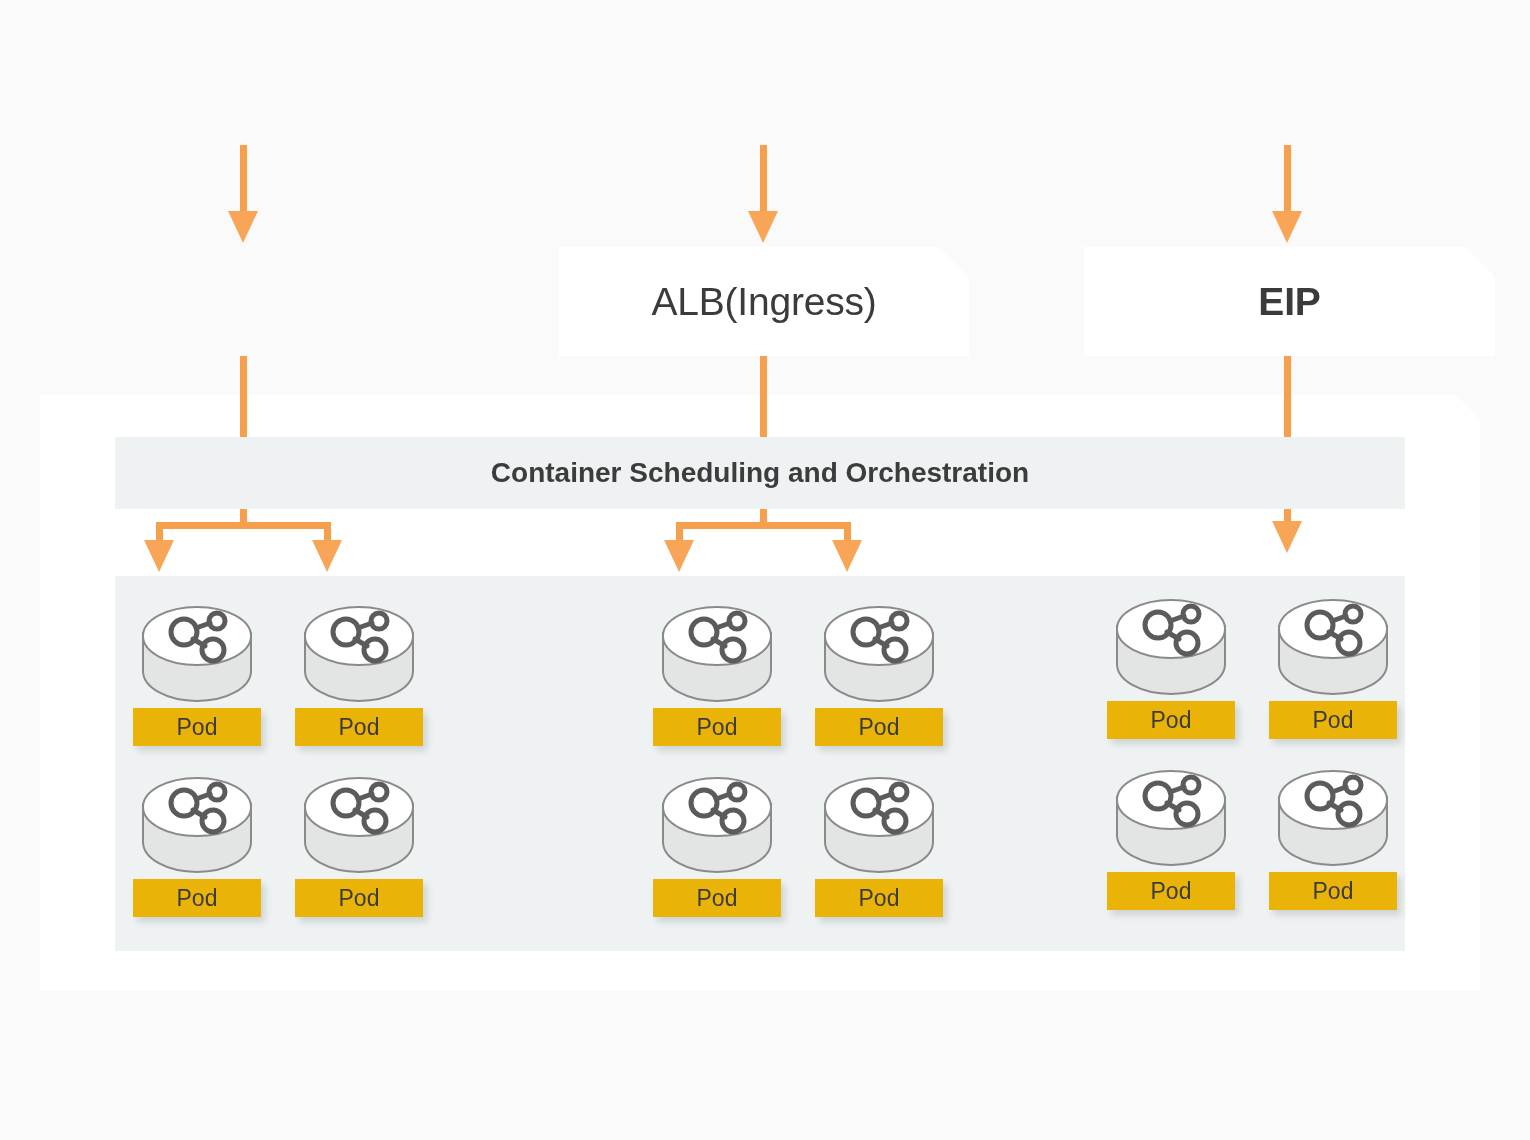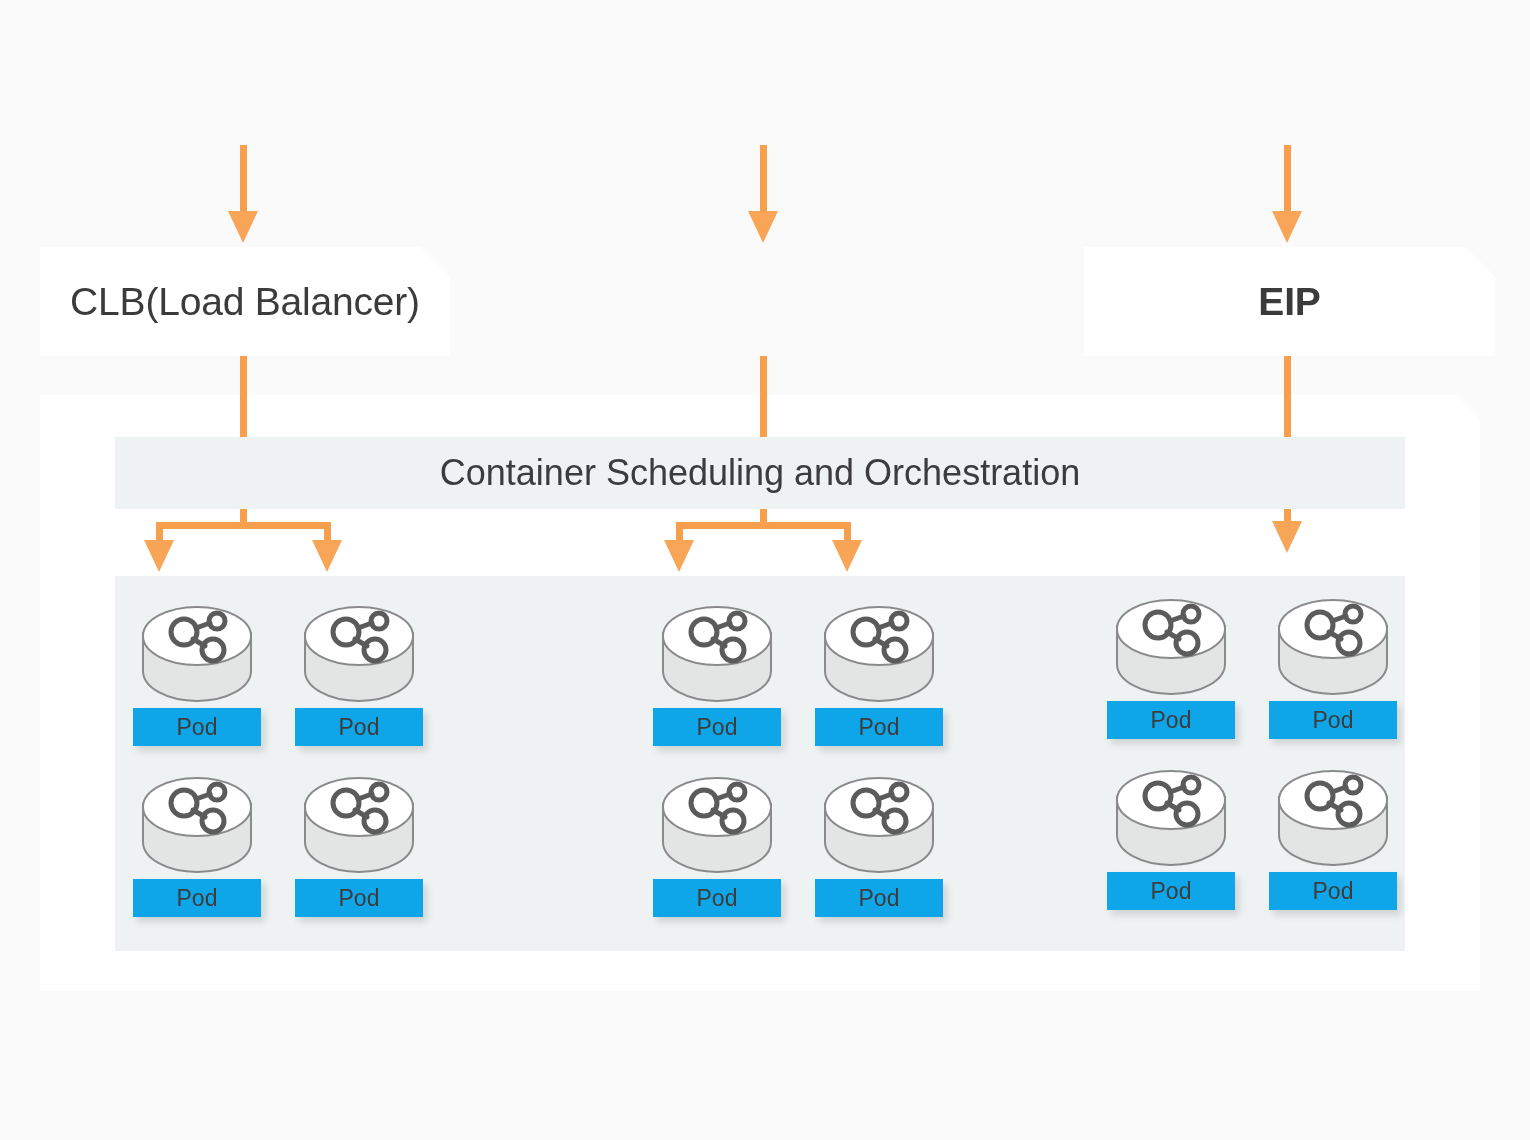--- a/index.html
+++ b/index.html
@@ -67,22 +67,23 @@
     left: 115px;
     top: 437px;
     width: 1290px;
     height: 72px;
     background: #eef2f3;
     display: flex;
     align-items: center;
     justify-content: center;
   }
   #orchestration-label {
-    font-size: 36px;
+    font-size: 28px;
     color: #3c3c3c;
+    font-weight: bold;
   }
 
   
   #pods-panel {
     position: absolute;
     left: 115px;
     top: 576px;
     width: 1290px;
     height: 375px;
     background: #eef2f3;
@@ -98,21 +99,21 @@
     width: 112px;
     height: 100px;
   }
   .pod-cylinder svg { display: block; }
   .pod-label {
     position: relative;
     margin-top: 3px;
     left: -8px;
     width: 128px;
     height: 38px;
-    background: #0ea5e9;
+    background: #eab308;
     box-shadow: 4px 5px 7px rgba(0,0,0,0.13);
     display: flex;
     align-items: center;
     justify-content: center;
   }
   .pod-label span {
     font-size: 23px;
     color: #3c3c3c;
   }
 </style>
@@ -123,24 +124,24 @@
 
   <div class="arrow-line" style="left:240px; top:145px; width:7px; height:70px;"></div>
   <div class="arrow-head" style="left:228px; top:211px;"></div>
 
   <div class="arrow-line" style="left:760px; top:145px; width:7px; height:70px;"></div>
   <div class="arrow-head" style="left:748px; top:211px;"></div>
 
   <div class="arrow-line" style="left:1284px; top:145px; width:7px; height:70px;"></div>
   <div class="arrow-head" style="left:1272px; top:211px;"></div>
 
-  <div class="src-box" style="left:40px; top:247px; width:410px; height:109px;">
-    <span class="src-box-label">CLB(Load Balancer)</span>
+
+  <div class="src-box" style="left:559px; top:247px; width:410px; height:109px;">
+    <span class="src-box-label">ALB(Ingress)</span>
   </div>
-
 
   <div class="src-box" style="left:1084px; top:247px; width:411px; height:109px;font-weight:bold;">
     <span class="src-box-label">EIP</span>
   </div>
 
   <div id="cluster-container"></div>
 
   <div class="arrow-line" style="left:240px; top:356px; width:7px; height:155px;"></div>
   <div class="arrow-line" style="left:760px; top:356px; width:7px; height:155px;"></div>
   <div class="arrow-line" style="left:1284px; top:356px; width:7px; height:167px;"></div>

